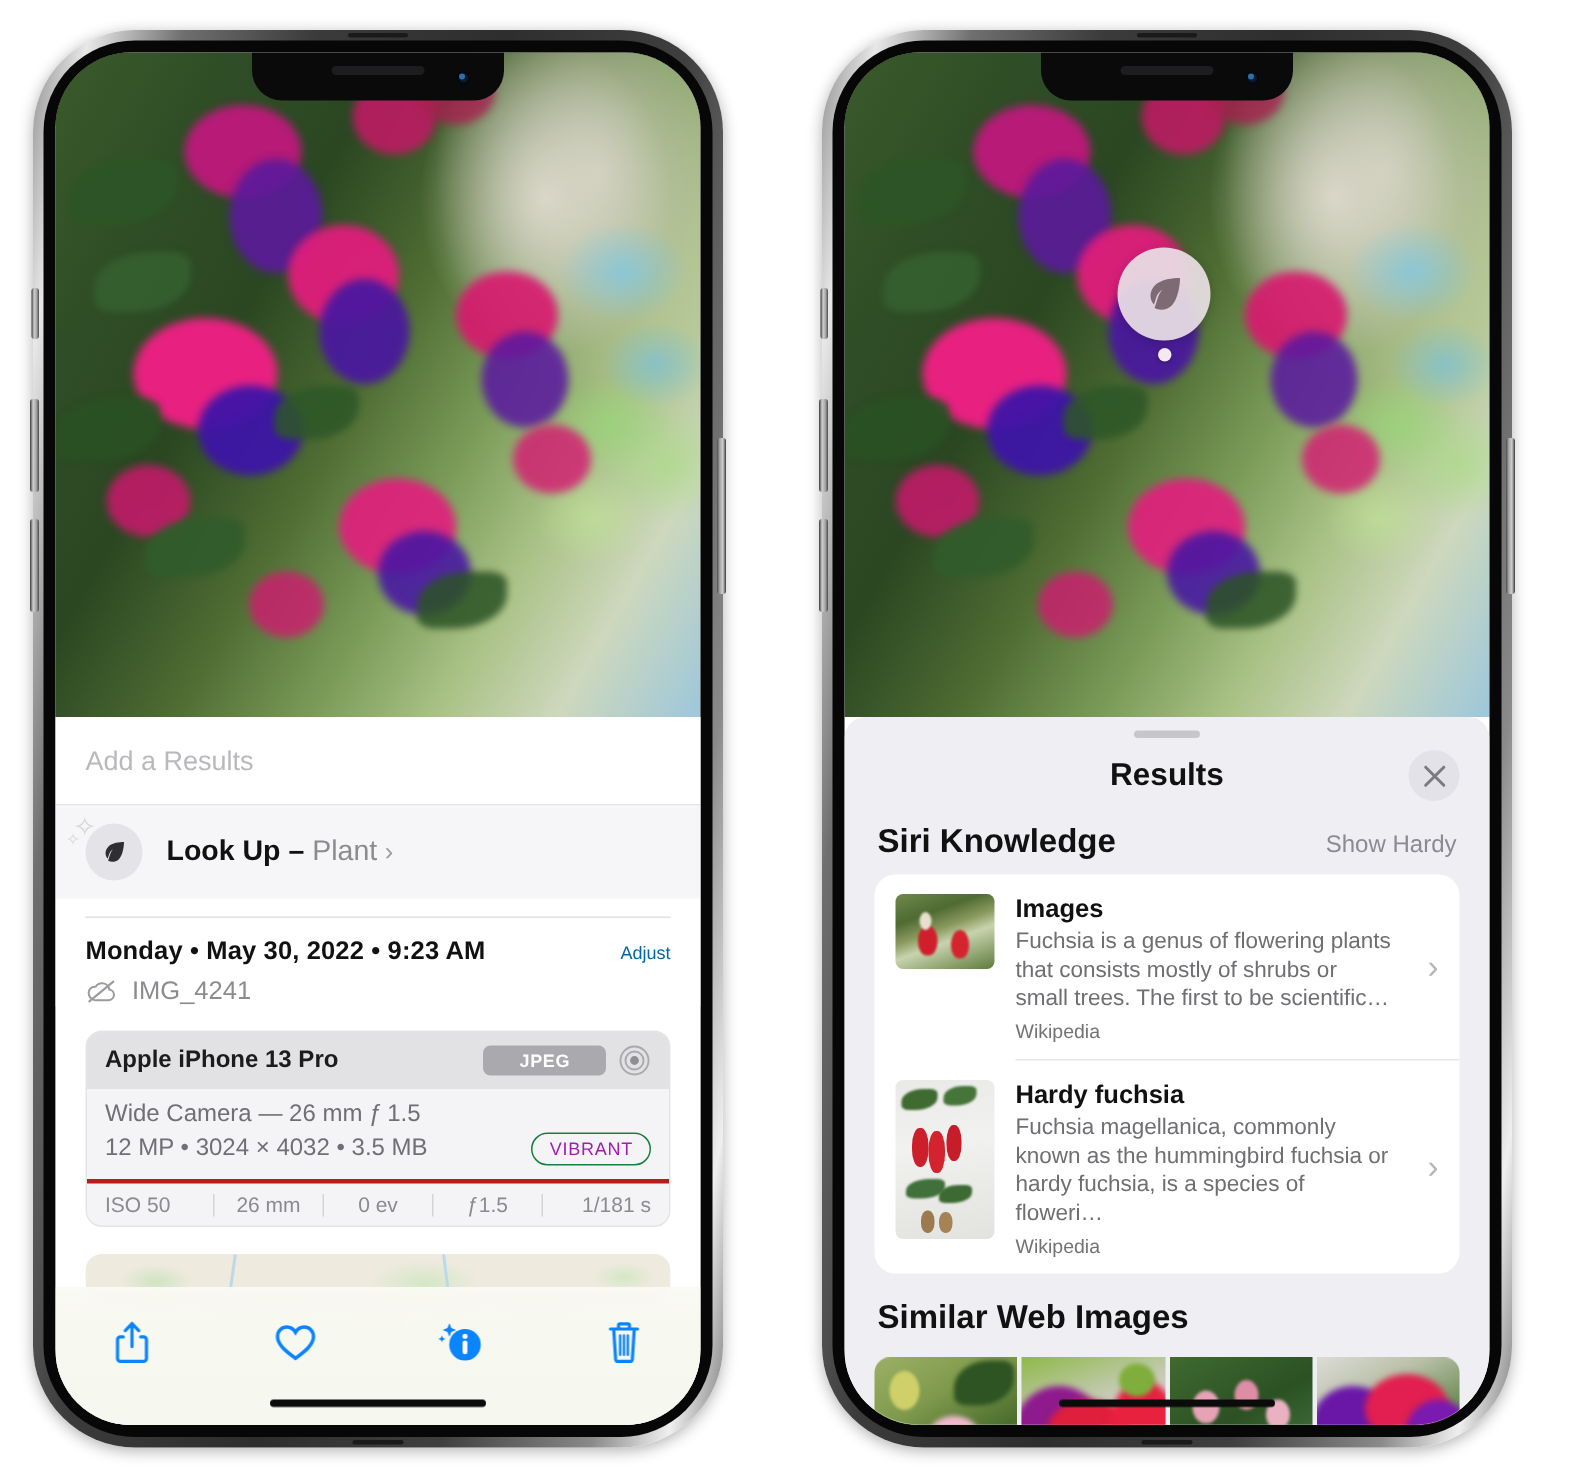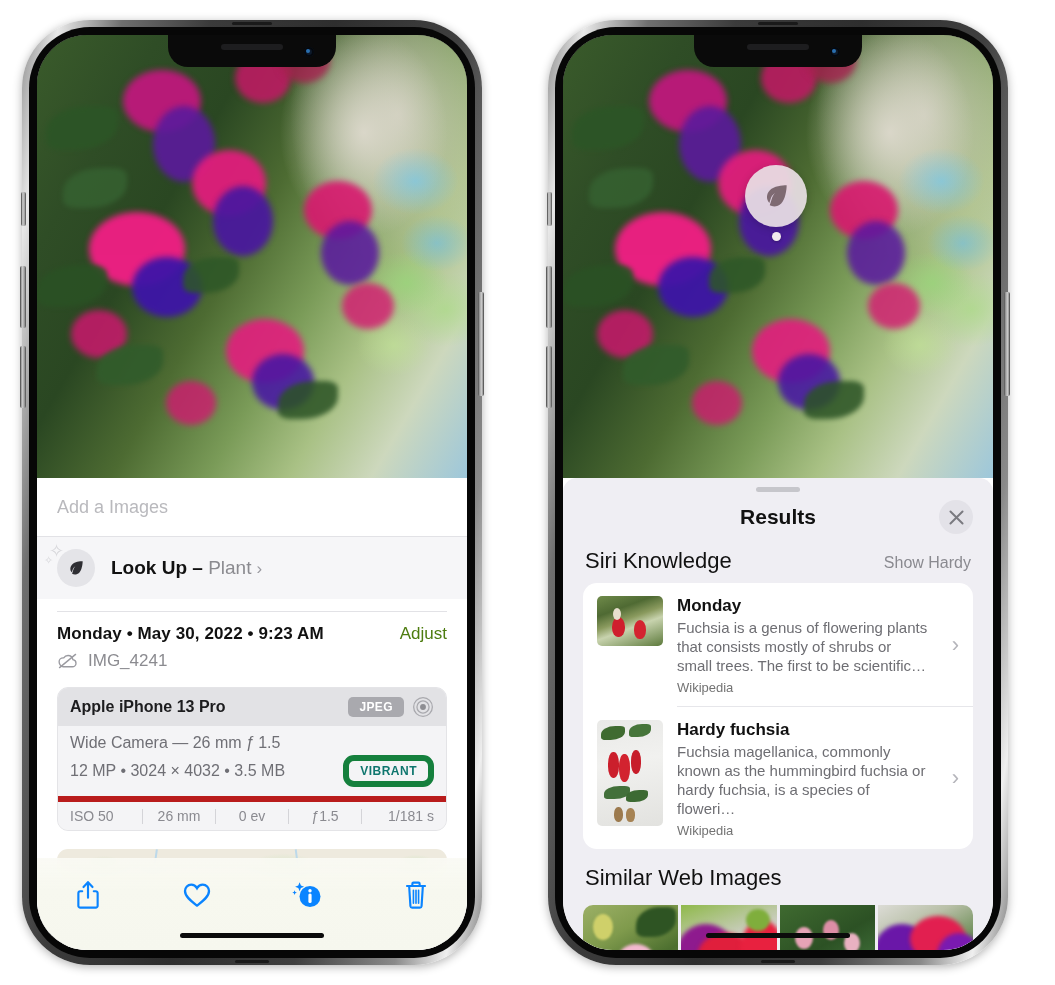--- a/index.html
+++ b/index.html
@@ -103,48 +103,48 @@
   .sparkle { position:absolute; color:#d6d6da; font-size:16px; line-height:1; }
   .spk-a { left:-8px; top:-7px; font-size:18px; }
   .spk-b { left:-13px; top:6px; font-size:11px; }
   .lookup-text { margin-left:16px; font-size:19px; font-weight:700; color:#111; }
   .lookup-text .sub { font-weight:400; color:#8b8b90; }
   .chev-small { color:#9a9aa0; font-size:17px; margin-left:5px; font-weight:400; }
 
   .info-block { background:#fff; padding:12px 20px 0 20px; }
   .date-row { display:flex; align-items:baseline; justify-content:space-between; }
   .date-text { font-size:17px; font-weight:700; color:#111; letter-spacing:.1px; }
-  .adjust { font-size:17px; color:#4d7c0f; font-weight:400; }
+  .adjust { font-size:12px; color:#0369a1; font-weight:400; }
   .file-row { display:flex; align-items:center; gap:9px; margin-top:7px; }
   .file-name { font-size:17px; color:#8b8b90; }
 
   .camera-card {
     margin:16px 20px 0 20px; border-radius:11px; overflow:hidden; background:#f1f1f3;
     border:1px solid #e4e4e7;
   }
   .cam-head {
     display:flex; align-items:center; justify-content:space-between;
     background:#e2e2e5; padding:8px 12px;
   }
   .cam-title { font-size:16px; font-weight:700; color:#1c1c1e; }
   .cam-head-icons { display:flex; align-items:center; gap:8px; }
   .jpeg-badge {
     background:#a9a9ae; color:#fff; font-size:12px; font-weight:700;
-    padding:3px 11px; border-radius:5px; letter-spacing:.4px;
+    padding:3px 24px; border-radius:5px; letter-spacing:.4px;
   }
   .cam-body { padding:8px 12px 9px 12px; background:#f4f4f6; }
   .cam-line1 { font-size:16px; color:#6f6f75; }
   .cam-line2-row { display:flex; align-items:center; justify-content:space-between; margin-top:3px; }
   .cam-line2 { font-size:16px; color:#6f6f75; }
   .vibrant {
-    border:6px solid #15803d; color:#0f766e; font-size:12px; font-weight:700;
+    border:1px solid #15803d; color:#a21caf; font-size:12px; font-weight:400;
     padding:3px 11px; border-radius:11px; letter-spacing:.5px;
   }
   .cam-foot {
-    display:flex; align-items:center; border-top:6px solid #b91c1c;
+    display:flex; align-items:center; border-top:3px solid #b91c1c;
     background:#f4f4f6; padding:6px 12px;
   }
   .cam-foot span { font-size:14px; color:#8a8a90; flex:1; text-align:center; }
   .cam-foot span:first-child { text-align:left; }
   .cam-foot span:last-child { text-align:right; }
   .cam-foot i.sep { flex:0 0 auto; width:1px; height:15px; background:#d4d4d8; display:block; }
 
   .map-wrap { margin:18px 20px 0 20px; height:70px; border-radius:11px; overflow:hidden; position:relative; }
   .map-bg {
     position:absolute; inset:0;
@@ -189,21 +189,21 @@
   .results-title { font-size:21px; font-weight:700; color:#111; }
   .close-btn {
     position:absolute; right:20px; top:50%; transform:translateY(-50%);
     width:34px; height:34px; border-radius:50%; background:#e3e2e8;
     display:flex; align-items:center; justify-content:center;
   }
   .section-head {
     display:flex; align-items:baseline; justify-content:space-between;
     padding:6px 22px 9px 22px;
   }
-  .section-title { font-size:22px; font-weight:400; color:#111; }
+  .section-title { font-size:22px; font-weight:700; color:#111; }
   .show-more { font-size:16px; color:#8a8a90; }
 
   .know-card { margin:0 20px; background:#fff; border-radius:14px; overflow:hidden; }
   .know-row { display:flex; align-items:flex-start; padding:13px 14px 11px 14px; position:relative; }
   .know-thumb { width:66px; height:50px; border-radius:5px; flex:0 0 auto; overflow:hidden; position:relative; }
   .know-thumb.tall { height:106px; }
   .know-text { margin-left:14px; flex:1; padding-right:30px; }
   .know-name { font-size:17px; font-weight:700; color:#111; margin-bottom:2px; }
   .know-desc { font-size:15px; line-height:19px; color:#6e6e73; }
   .know-src { font-size:13px; color:#737373; margin-top:5px; }
@@ -263,21 +263,21 @@
         <div class="leafb" style="left:6%;top:30%;width:64px;height:40px;background:#356030;opacity:.9"></div>
         <div class="leafb" style="left:0%;top:52%;width:70px;height:42px;background:#2a5124;opacity:.92"></div>
         <div class="leafb" style="left:14%;top:70%;width:66px;height:40px;background:#315c2b;opacity:.9"></div>
         <div class="leafb" style="left:34%;top:50%;width:56px;height:36px;background:#2d5727;opacity:.85"></div>
         <div class="leafb" style="left:56%;top:78%;width:60px;height:38px;background:#2b5325;opacity:.85"></div>
       </div>
 
       <div class="sheet">
 
         <div class="caption-row">
-          <span>Add a Images</span>
+          <span>Add a Results</span>
         </div>
         <div class="divider"></div>
 
         <div class="lookup-row">
           <div class="leaf-chip">
             <span class="sparkle spk-a">✧</span>
             <span class="sparkle spk-b">✧</span>
             <svg width="20" height="20" viewBox="0 0 24 24" aria-hidden="true">
               <path d="M20 4c-3.5 0-9.5.6-12.6 3.7C4.6 10.5 4.6 14.8 7 17.2l1.1-3.4c.4-1.4 1.6-3 3.1-4-1.2 1.4-2 3-2.4 4.4L7.3 19c2.6 1.5 6.3 1 8.6-1.3C19 14.5 20 7.6 20 4z" fill="#2e2e33"></path>
             </svg>
@@ -451,21 +451,21 @@
 
         <div class="know-card">
 
           <div class="know-row">
             <div class="know-thumb" style="background:linear-gradient(160deg,#6f8a4a 0%,#4f6a33 28%,#8a9a5e 46%,#c8d3ae 60%,#5d7a3c 100%)">
               <div style="position:absolute;left:22%;top:42%;width:13px;height:20px;border-radius:50% 50% 45% 45%;background:#cf1f2d;filter:blur(.6px)"></div>
               <div style="position:absolute;left:56%;top:48%;width:12px;height:19px;border-radius:50% 50% 45% 45%;background:#d42430;filter:blur(.6px)"></div>
               <div style="position:absolute;left:24%;top:24%;width:8px;height:12px;border-radius:50%;background:#e8e0cf;filter:blur(.7px)"></div>
             </div>
             <div class="know-text">
-              <div class="know-name">Monday</div>
+              <div class="know-name">Images</div>
               <div class="know-desc">Fuchsia is a genus of flowering plants that consists mostly of shrubs or small trees. The first to be scientific…</div>
               <div class="know-src">Wikipedia</div>
             </div>
             <span class="know-chev">›</span>
           </div>
 
           <div class="know-sep"></div>
 
           <div class="know-row">
             <div class="know-thumb tall" style="background:linear-gradient(170deg,#e9e9e7 0%,#f1f1ef 40%,#e2e2df 100%)">

